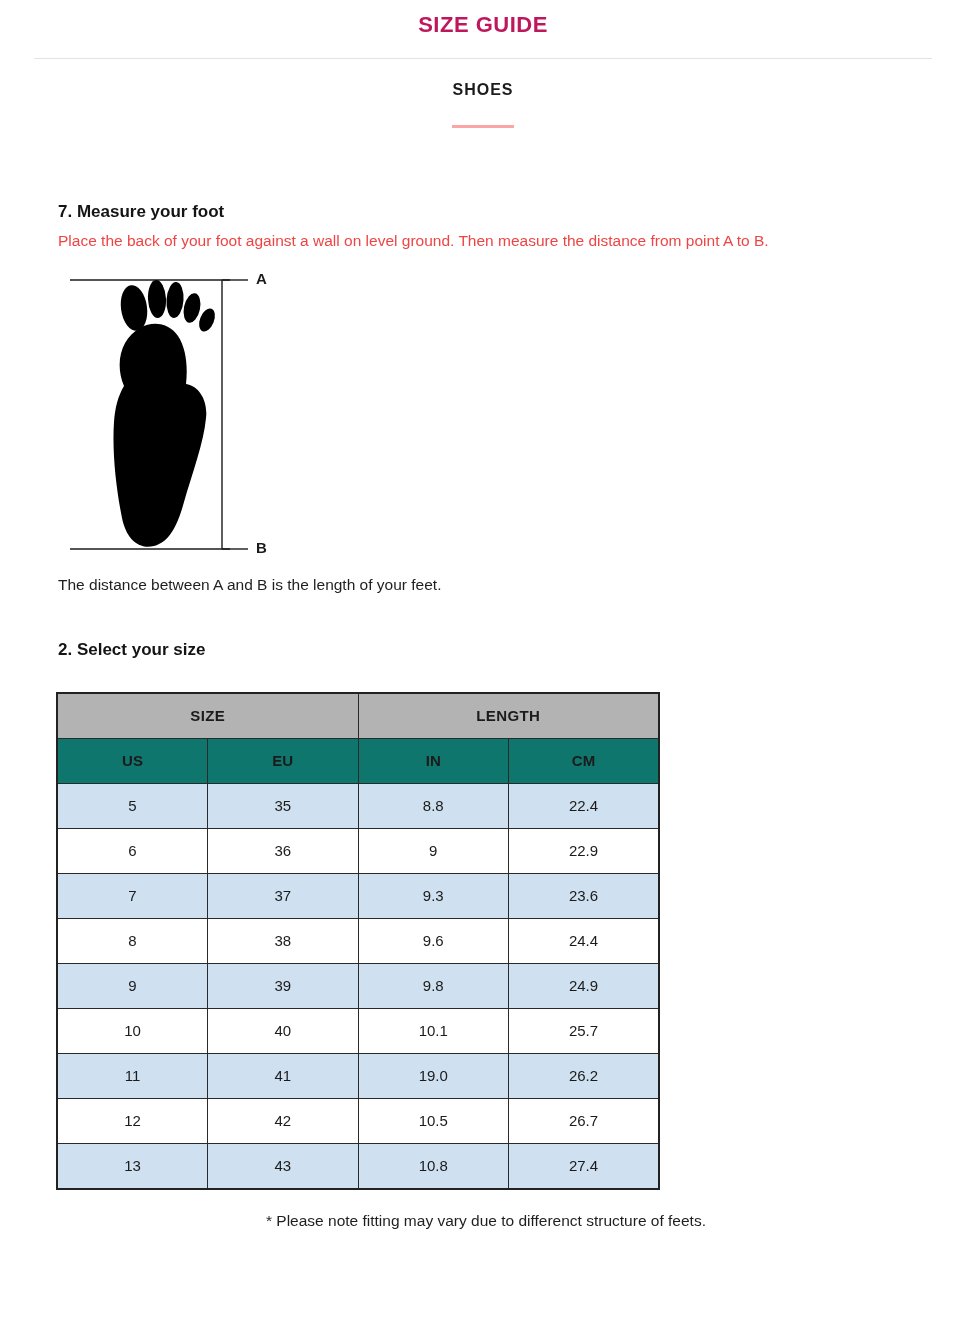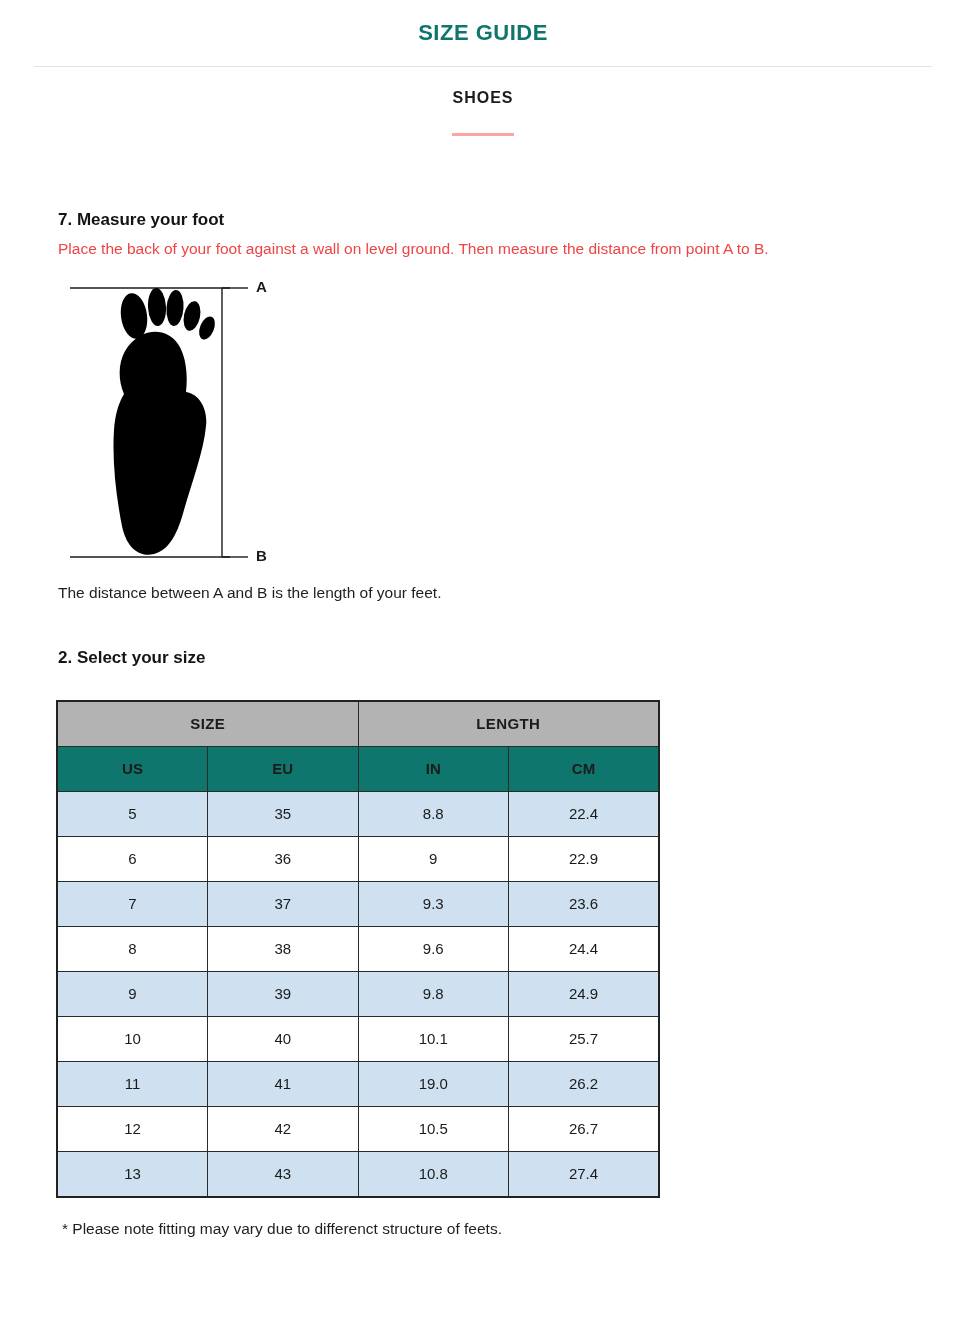--- a/index.html
+++ b/index.html
@@ -21,22 +21,22 @@
     position: relative;
     box-sizing: border-box;
   }
 
   
   .title {
     text-align: center;
     font-size: 22px;
     font-weight: bold;
     letter-spacing: 0.5px;
-    padding-top: 20px;
-    color: #0f766e;
+    padding-top: 12px;
+    color: #be185d;
   }
   .title-rule {
     margin: 20px 34px 0 34px;
     border-bottom: 1px solid #e3e3e3;
   }
   .subtitle-wrap {
     text-align: center;
     margin-top: 22px;
   }
   .subtitle {
@@ -123,20 +123,21 @@
   table.size-table tbody tr td {
     background: #ffffff;
     font-weight: normal;
   }
 
   .footnote {
     margin-top: 22px;
     margin-left: 6px;
     font-size: 15.5px;
     color: #1f1f1f;
+    text-align: center;
   }
 </style>
 </head>
 <body>
 
 <div class="page">
 
   <div class="title">SIZE GUIDE</div>
   <div class="title-rule"></div>
 

